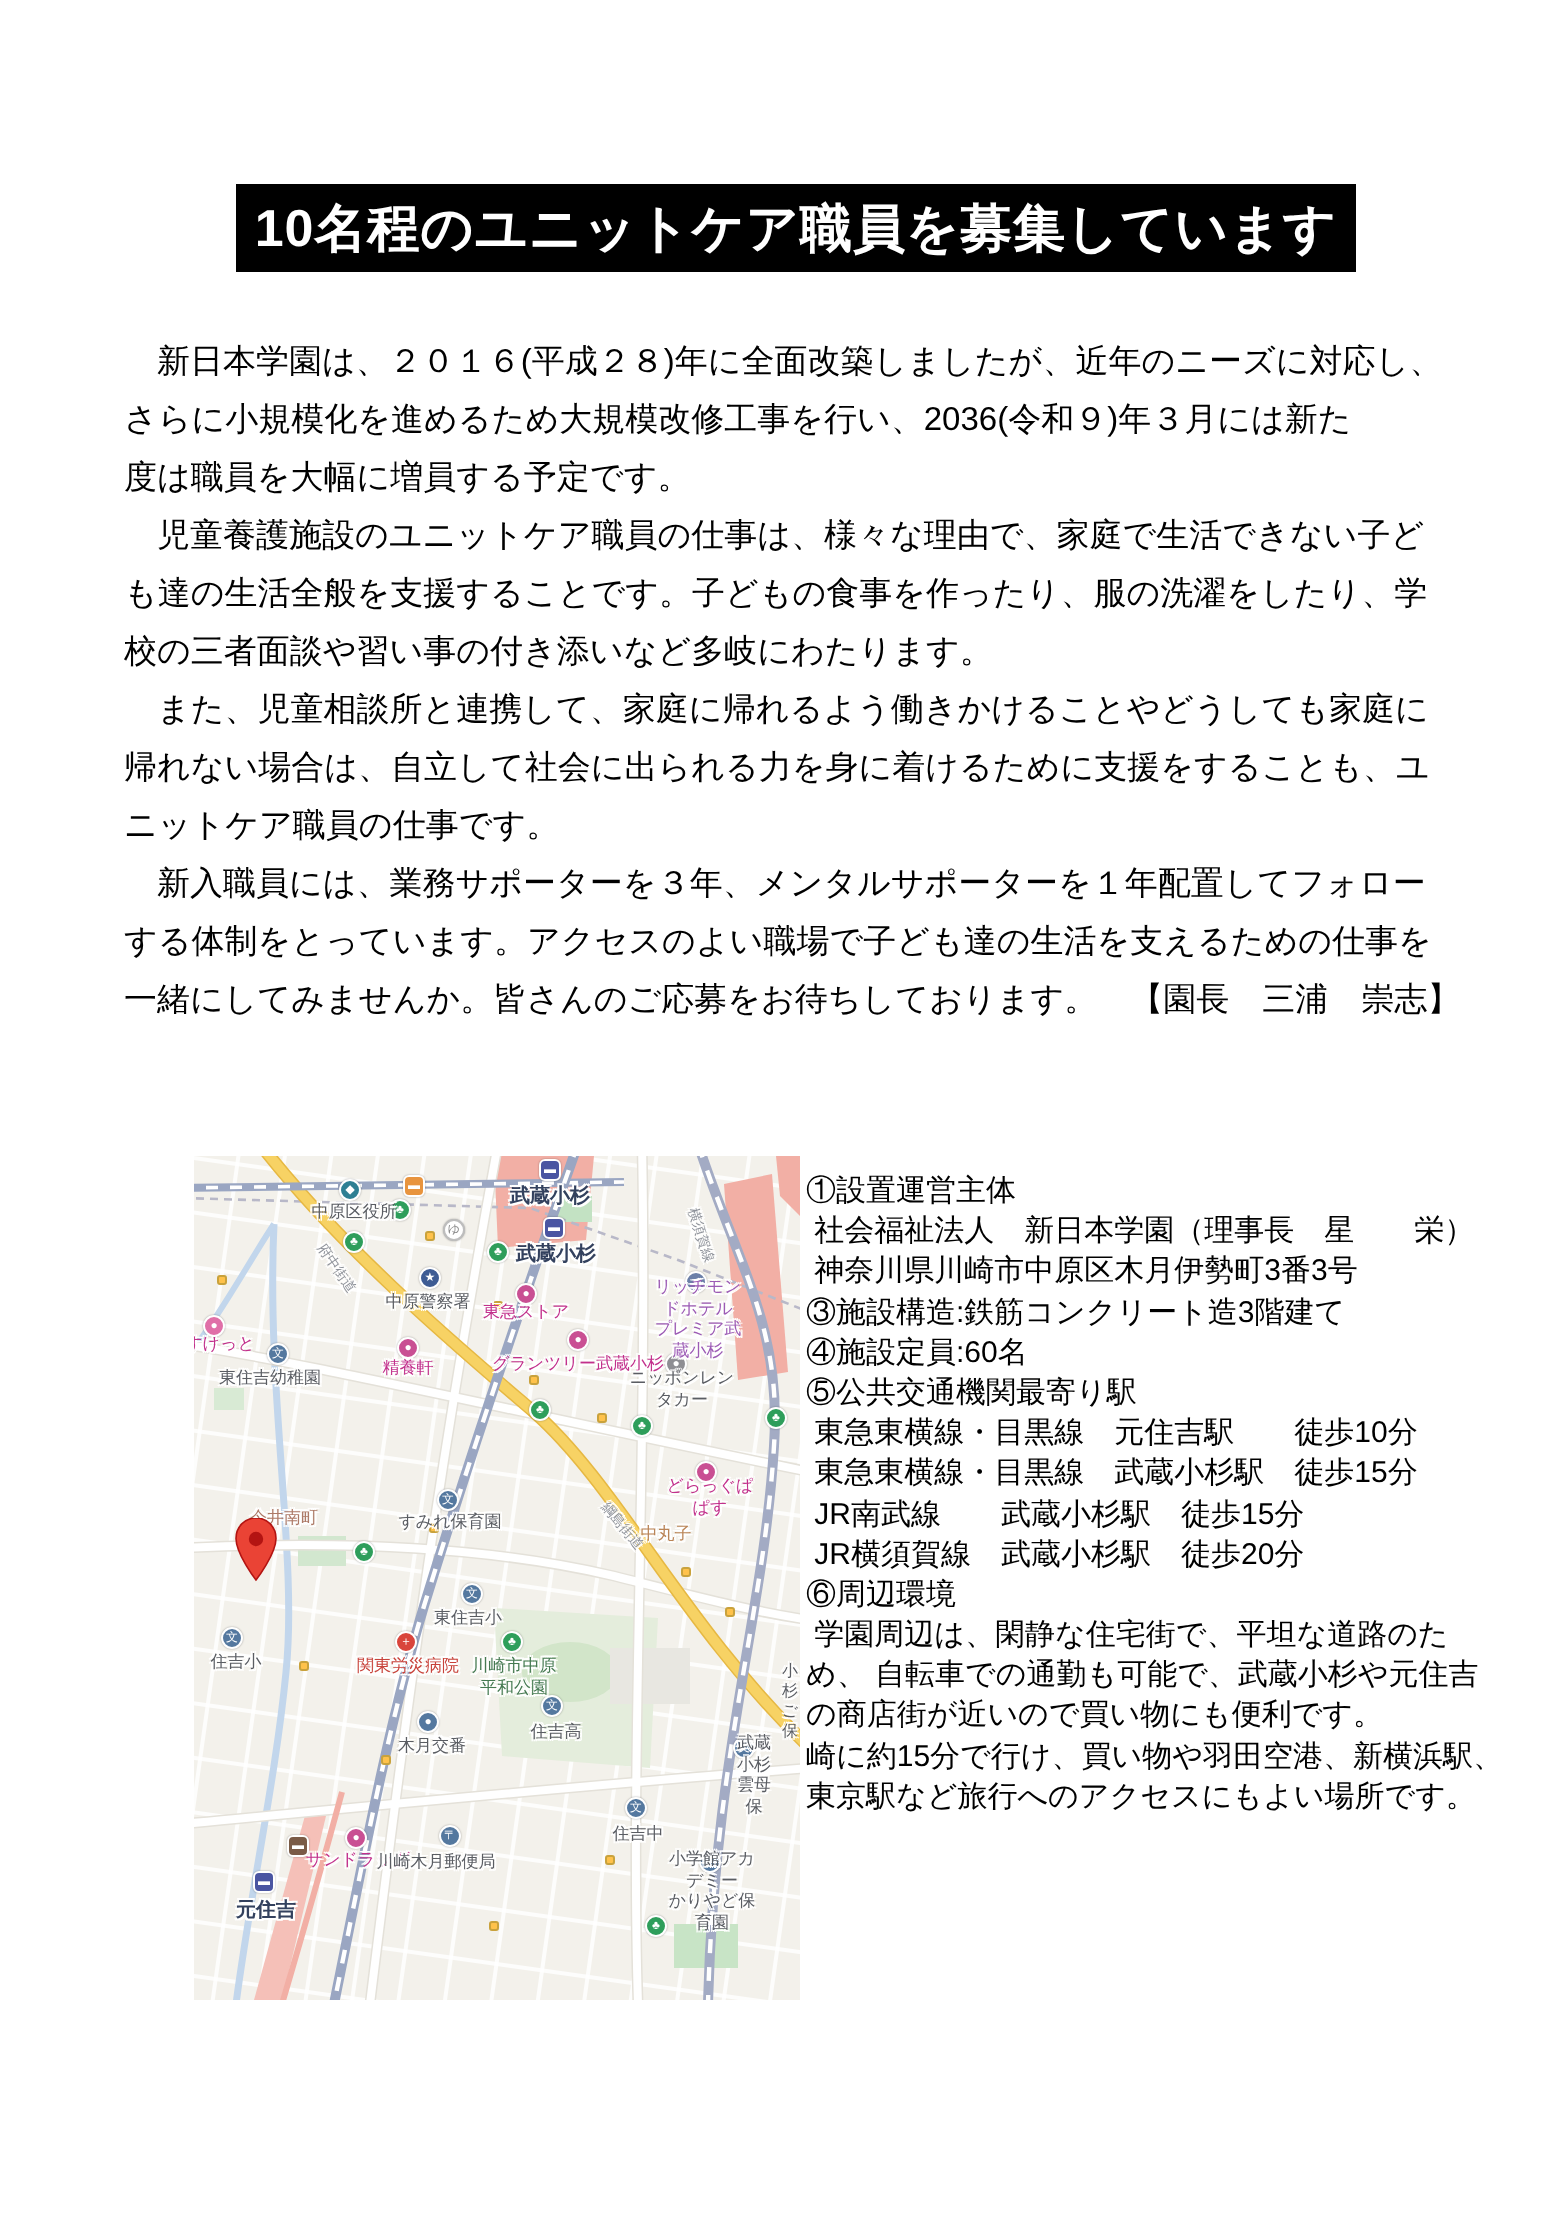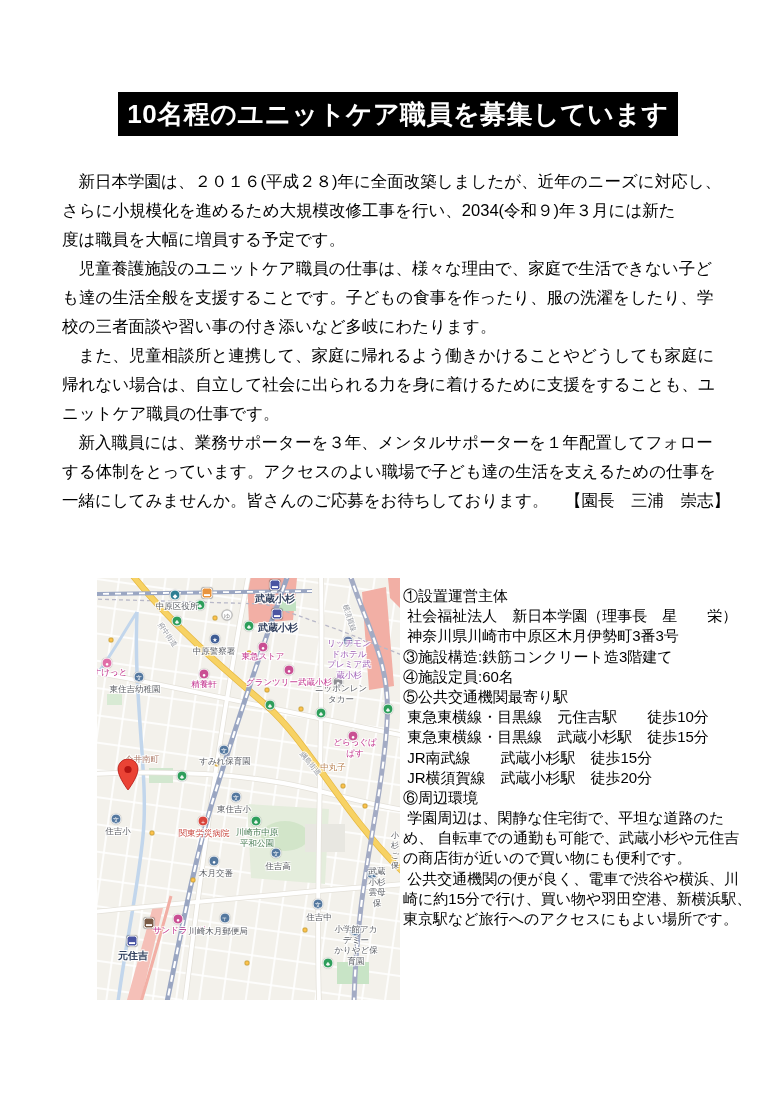--- a/index.html
+++ b/index.html
@@ -29,21 +29,21 @@
 </style>
 </head>
 <body>
 
 <div class="page">
 
   <div class="title-bar">10名程のユニットケア職員を募集しています</div>
 
   <div class="body-block">
     <div class="bline">　新日本学園は、２０１６(平成２８)年に全面改築しましたが、近年のニーズに対応し、</div>
-    <div class="bline">さらに小規模化を進めるため大規模改修工事を行い、2034(令和９)年３月には新た</div>
+    <div class="bline">さらに小規模化を進めるため大規模改修工事を行い、2036(令和９)年３月には新た</div>
     <div class="bline">度は職員を大幅に増員する予定です。</div>
     <div class="bline">　児童養護施設のユニットケア職員の仕事は、様々な理由で、家庭で生活できない子ど</div>
     <div class="bline">も達の生活全般を支援することです。子どもの食事を作ったり、服の洗濯をしたり、学</div>
     <div class="bline">校の三者面談や習い事の付き添いなど多岐にわたります。</div>
     <div class="bline">　また、児童相談所と連携して、家庭に帰れるよう働きかけることやどうしても家庭に</div>
     <div class="bline">帰れない場合は、自立して社会に出られる力を身に着けるために支援をすることも、ユ</div>
     <div class="bline">ニットケア職員の仕事です。</div>
     <div class="bline">　新入職員には、業務サポーターを３年、メンタルサポーターを１年配置してフォロー</div>
     <div class="bline">する体制をとっています。アクセスのよい職場で子ども達の生活を支えるための仕事を</div>
     <div class="bline">一緒にしてみませんか。皆さんのご応募をお待ちしております。　【園長　三浦　崇志】</div>
@@ -208,18 +208,17 @@
     <div class="iline">④施設定員:60名</div>
     <div class="iline">⑤公共交通機関最寄り駅</div>
     <div class="iline"> 東急東横線・目黒線　元住吉駅　　徒歩10分</div>
     <div class="iline"> 東急東横線・目黒線　武蔵小杉駅　徒歩15分</div>
     <div class="iline"> JR南武線　　武蔵小杉駅　徒歩15分</div>
     <div class="iline"> JR横須賀線　武蔵小杉駅　徒歩20分</div>
     <div class="iline">⑥周辺環境</div>
     <div class="iline"> 学園周辺は、閑静な住宅街で、平坦な道路のた</div>
     <div class="iline">め、 自転車での通勤も可能で、武蔵小杉や元住吉</div>
     <div class="iline">の商店街が近いので買い物にも便利です。</div>
-    <div class="iline"> 公共交通機関の便が良く、電車で渋谷や横浜、川</div>
     <div class="iline">崎に約15分で行け、買い物や羽田空港、新横浜駅、</div>
     <div class="iline">東京駅など旅行へのアクセスにもよい場所です。</div>
   </div>
 
 </div>
 
 </body></html>

